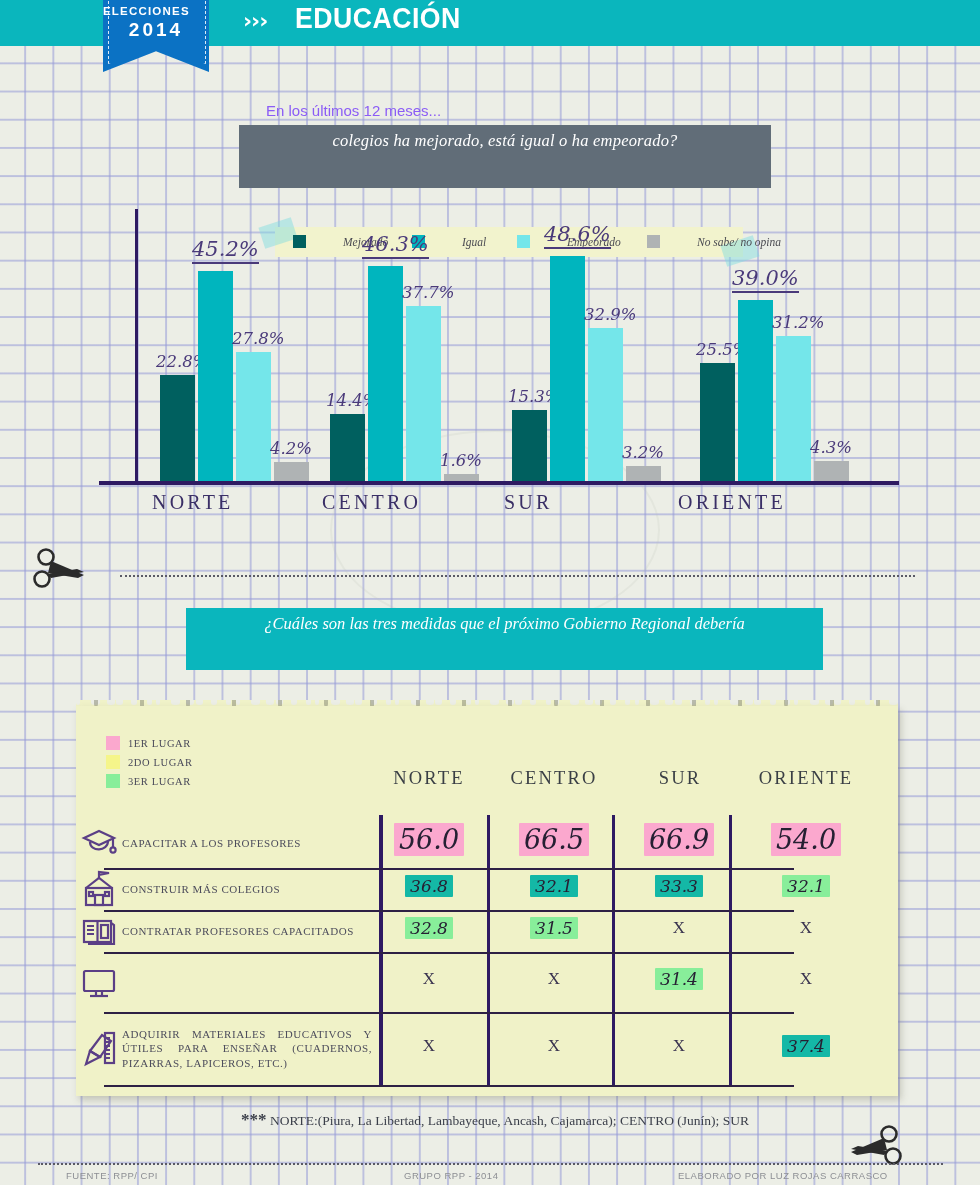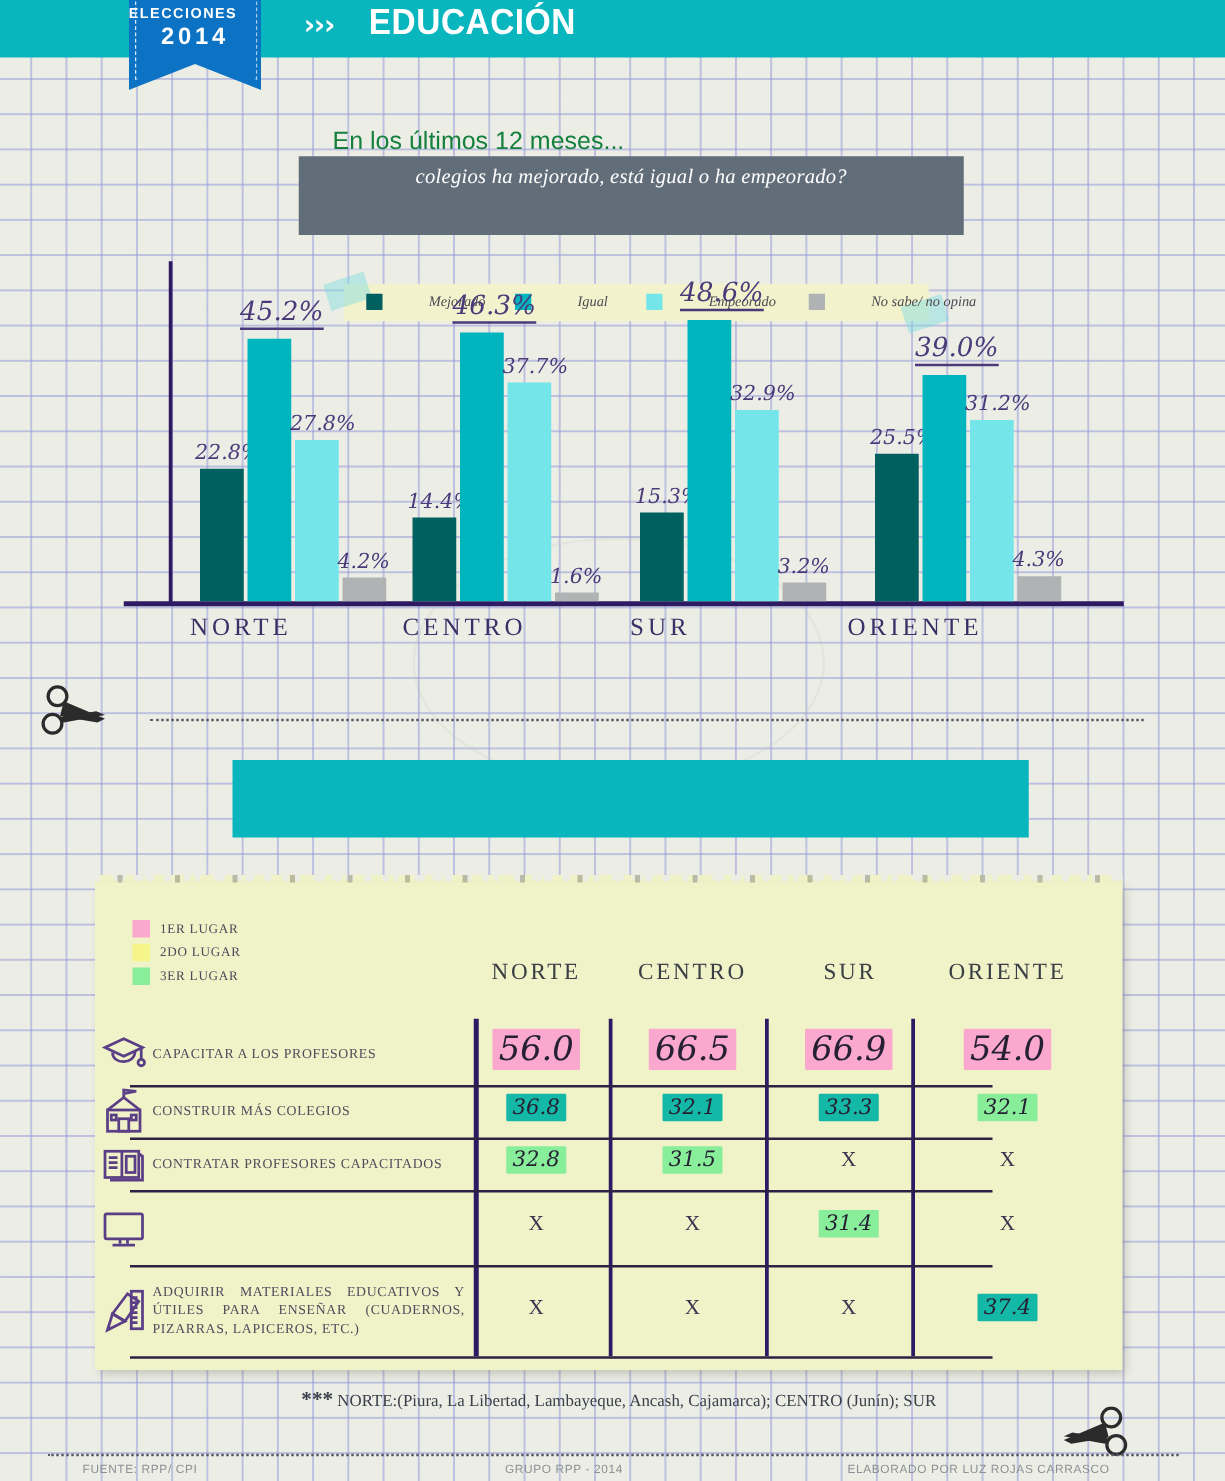--- a/index.html
+++ b/index.html
@@ -55,21 +55,21 @@
     font-size:11.5px;font-weight:bold;letter-spacing:1.2px;
     font-family:"Liberation Sans",sans-serif;
   }
   #ribbon .l2{
     position:absolute;left:0;top:21px;width:106px;text-align:center;color:#fff;
     font-size:19px;font-weight:bold;letter-spacing:3px;
     font-family:"Liberation Sans",sans-serif;
   }
   
   #q1-lead{
-    position:absolute;left:266px;top:102px;font-size:20px;color:#15803d;
+    position:absolute;left:266px;top:102px;font-size:15px;color:#8b5cf6;
     font-family:"Liberation Sans",sans-serif;
   }
   #q1-box{
     position:absolute;left:239px;top:125px;width:532px;height:63px;
     background:#616d78;color:#ffffff;text-align:center;
   }
   #q1-box .ln{
     font-size:16.5px;line-height:31px;font-family:"Liberation Serif",serif;
     font-style:italic;letter-spacing:.2px;
   }
@@ -260,20 +260,21 @@
   <path d="M15 26 L45 21 L52 24 L19 30 Z" fill="#2b2b2b"></path>
 </svg>
 <svg id="scissors2" width="58" height="40" viewBox="0 0 58 40">
   <circle cx="44" cy="9" r="7.5" fill="none" stroke="#2b2b2b" stroke-width="2.6"></circle>
   <circle cx="48" cy="31" r="7.5" fill="none" stroke="#2b2b2b" stroke-width="2.6"></circle>
   <path d="M39 13 L6 27 L12 30 L42 25 Z" fill="#2b2b2b"></path>
   <path d="M43 26 L13 21 L6 24 L39 30 Z" fill="#2b2b2b"></path>
 </svg>
 
 <div id="q2-box">
+  <div class="ln">¿Cuáles son las tres medidas que el próximo Gobierno Regional debería</div>
 </div>
 
 <div id="panel-torn">
     <div class="tear" style="left: 0px; height: 5px; width: 4px;"></div>
     <div class="tear" style="left: 15.3px; height: 5px; width: 9px;"></div>
     <div class="tear" style="left: 30.6px; height: 5px; width: 8px;"></div>
     <div class="tear" style="left: 39.9px; height: 5px; width: 7px;"></div>
     <div class="tear" style="left: 55.2px; height: 5px; width: 6px;"></div>
     <div class="tear" style="left: 70.5px; height: 5px; width: 5px;"></div>
     <div class="tear" style="left: 79.8px; height: 5px; width: 4px;"></div>

